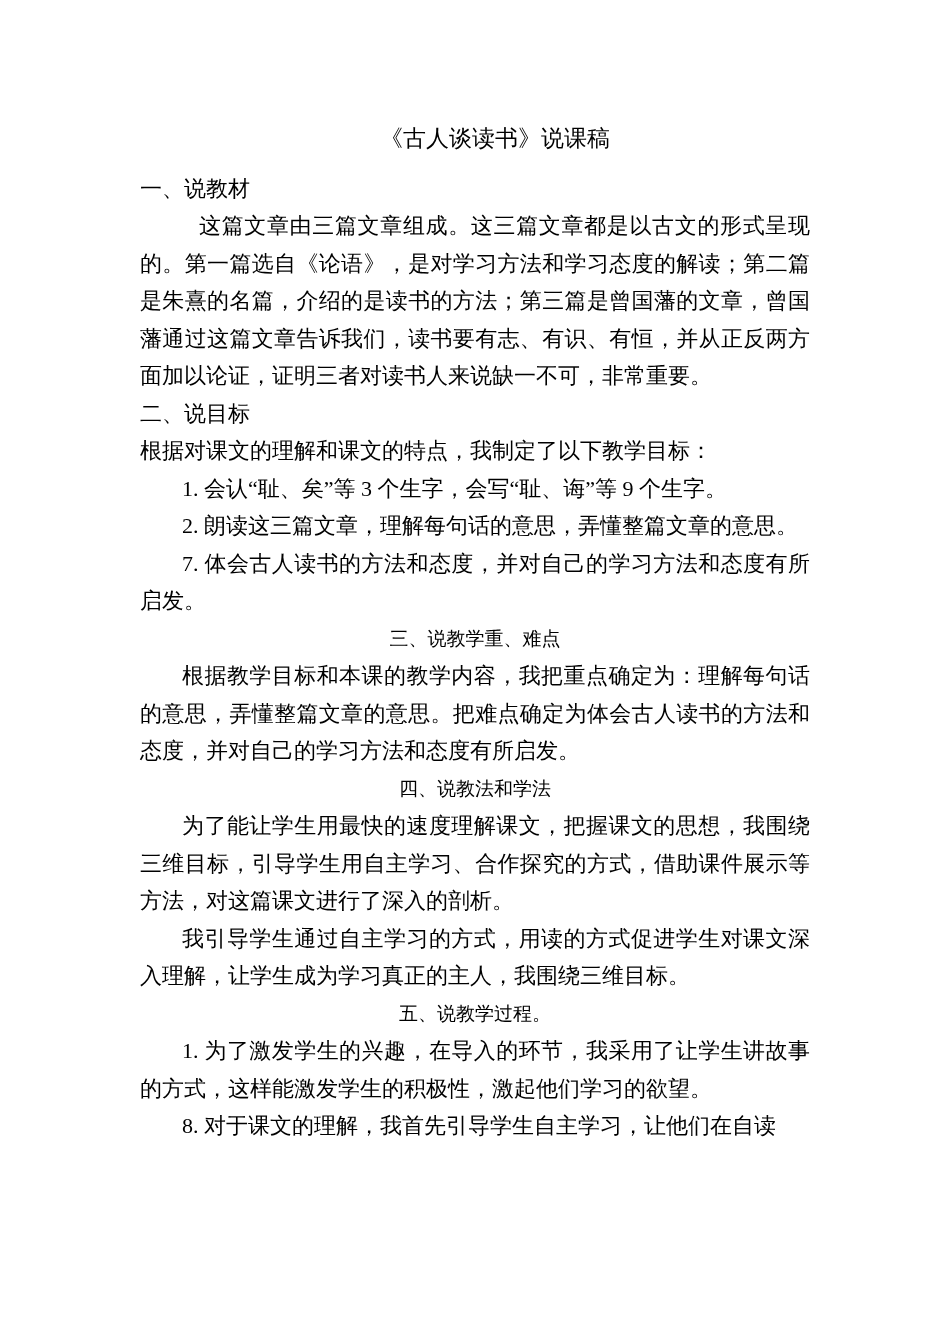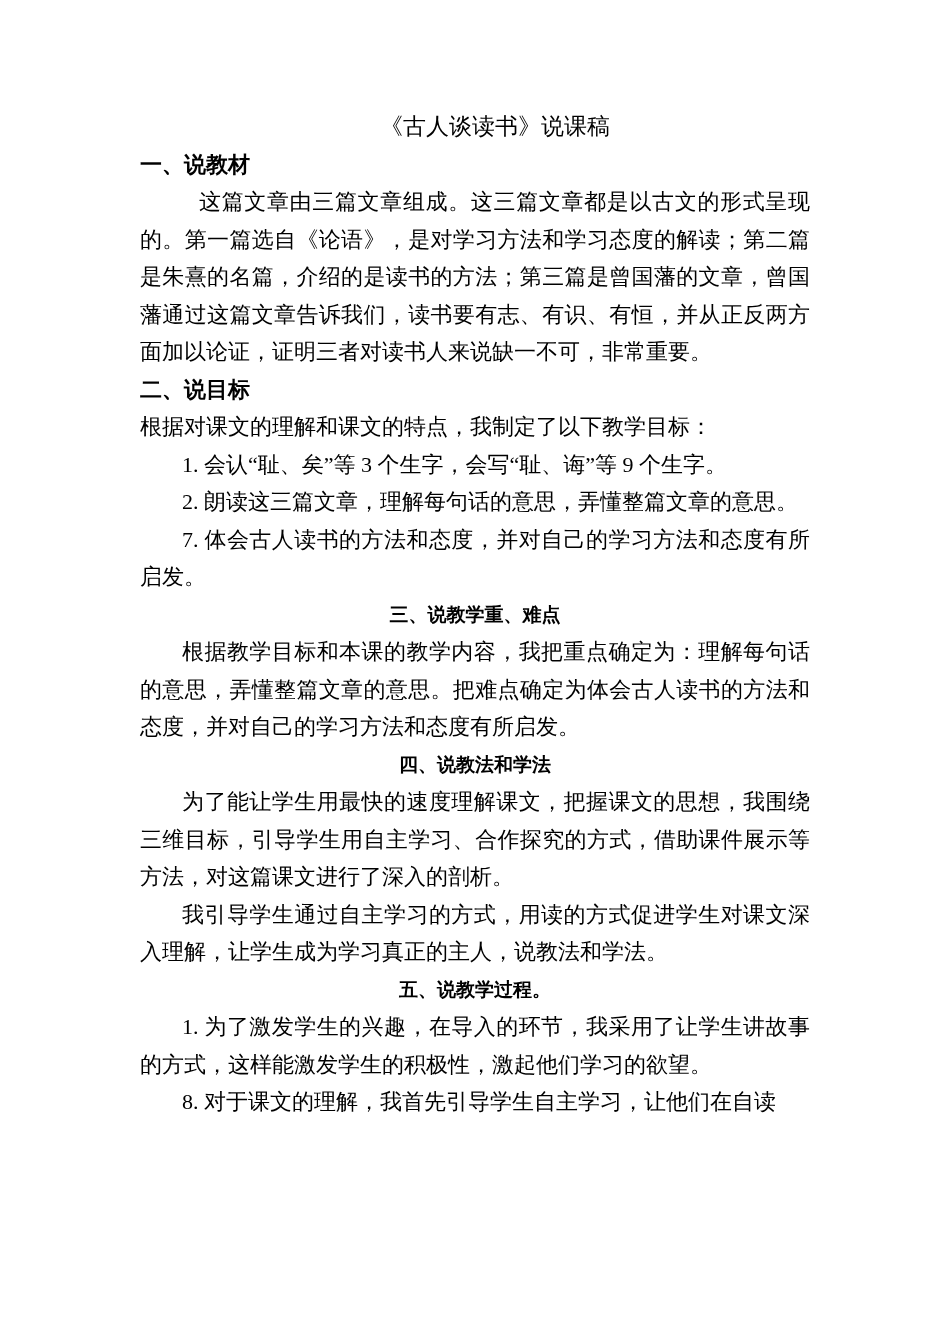--- a/index.html
+++ b/index.html
@@ -18,25 +18,25 @@
     font-family: "Liberation Serif", "DejaVu Serif", serif;
     font-size: 22px;
     overflow: hidden;
   }
   .doc-title {
     text-align: center;
     text-indent: 40px;
     font-size: 23px;
     line-height: 37.5px;
     font-weight: normal;
-    margin: 0;
+    margin: 12px;
   }
   .h {
     font-family: "Liberation Sans", "DejaVu Sans", sans-serif;
-    font-weight: bold;
+    font-weight: normal;
     line-height: 37.5px;
     margin: 0;
   }
   .h.major { font-size: 22px; }
   .h.minor { font-size: 19px; text-align: center; }
   .para {
     margin: 0;
     line-height: 37.5px;
     text-align: justify;
     text-justify: inter-ideograph;
@@ -69,21 +69,21 @@
   <div class="h minor">三、说教学重、难点</div>
 
   <p class="para indent">根据教学目标和本课的教学内容，我把重点确定为：理解每句话的意思，弄懂整篇文章的意思。把难点确定为体会古人读书的方法和态度，并对自己的学习方法和态度有所启发。</p>
 
   <div class="h minor">四、说教法和学法</div>
 
 
   <p class="para indent">为了能让学生用最快的速度理解课文，把握课文的思想，我围绕三维目标，引导学生用自主学习、合作探究的方式，借助课件展示等方法，对这篇课文进行了深入的剖析。</p>
 
 
-  <p class="para indent">我引导学生通过自主学习的方式，用读的方式促进学生对课文深入理解，让学生成为学习真正的主人，说教法和学法。</p>
+  <p class="para indent">我引导学生通过自主学习的方式，用读的方式促进学生对课文深入理解，让学生成为学习真正的主人，我围绕三维目标。</p>
 
   <div class="h minor">五、说教学过程。</div>
 
   <p class="para indent">1. 为了激发学生的兴趣，在导入的环节，我采用了让学生讲故事的方式，这样能激发学生的积极性，激起他们学习的欲望。</p>
 
   <p class="para indent">8. 对于课文的理解，我首先引导学生自主学习，让他们在自读</p>
 
 </div>
 
 </body></html>

